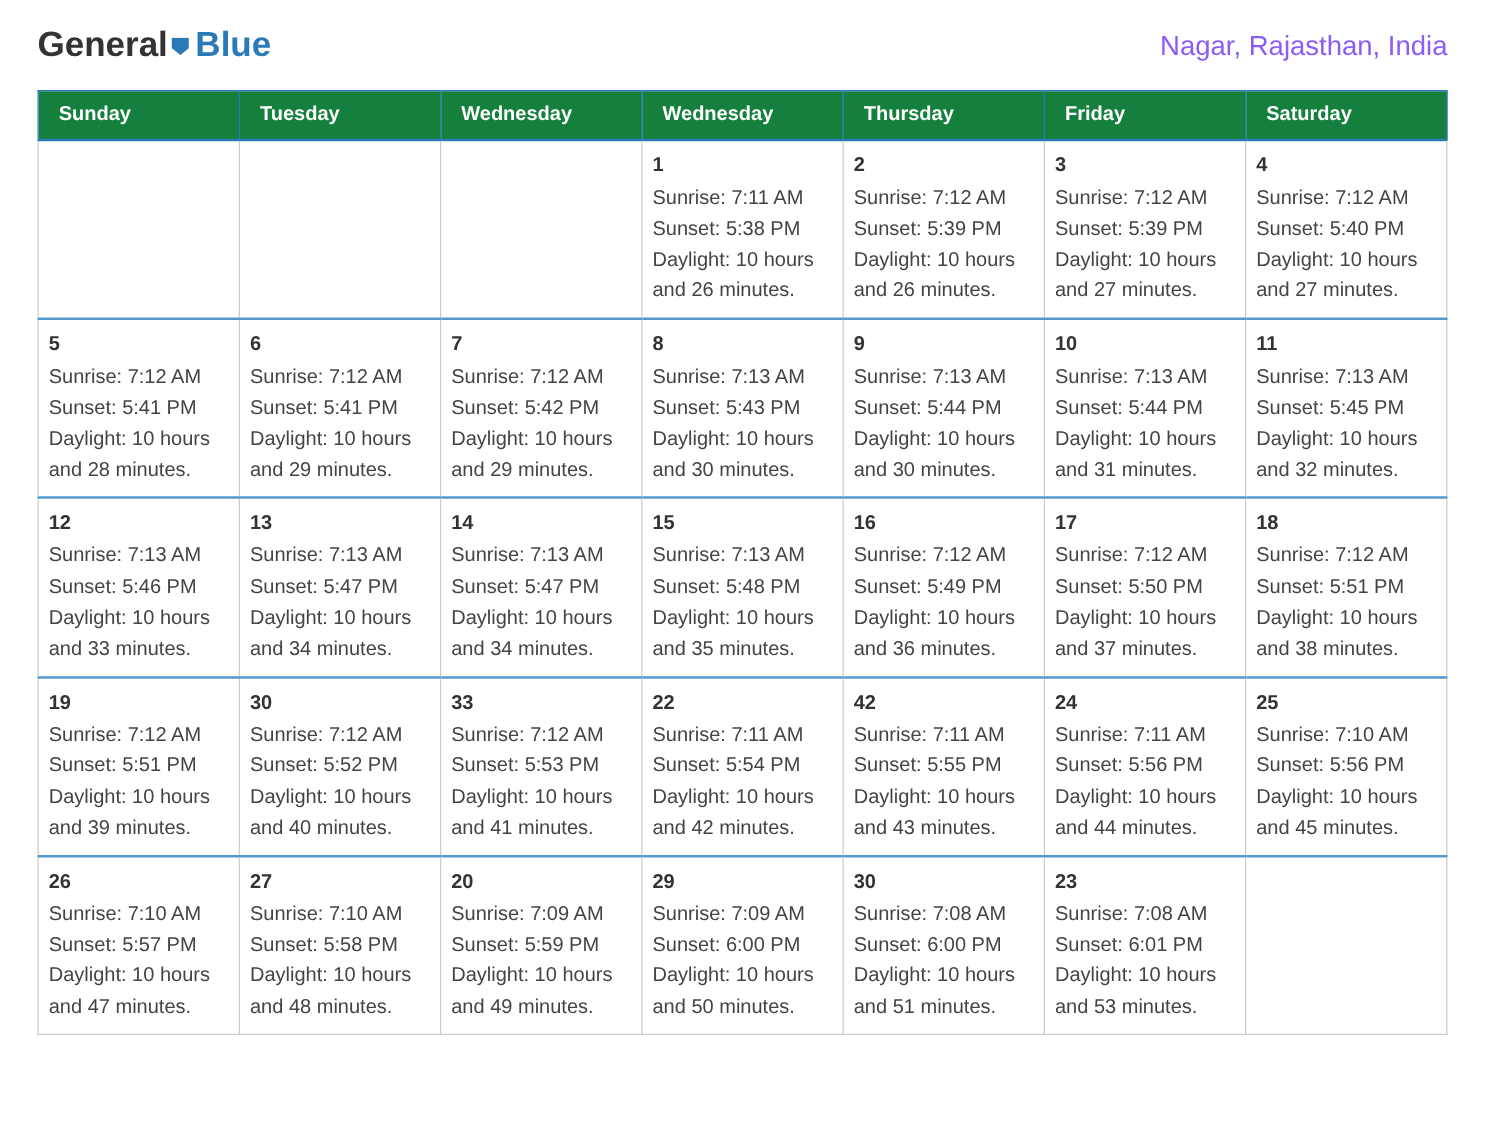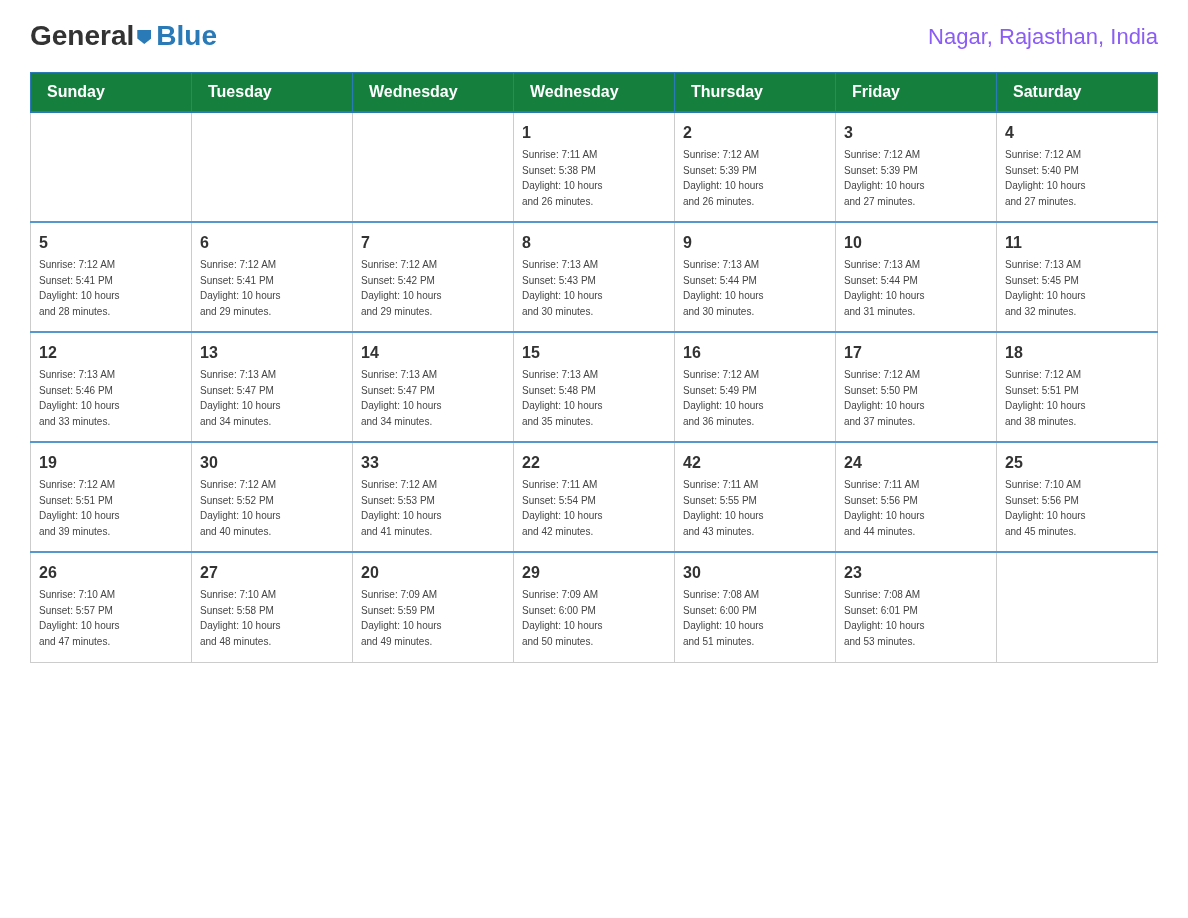--- a/index.html
+++ b/index.html
@@ -78,21 +78,21 @@
       border-top: 2px solid #5599cc;
     }
     .day-number {
       font-size: 16px;
       font-weight: bold;
       color: #333;
       display: block;
       margin-bottom: 2px;
     }
     .day-info {
-      font-size: 10px;
+      font-size: 16px;
       color: #444;
       line-height: 1.55;
     }
     .empty-cell {
       background: #fff;
     }
   </style>
 </head>
 <body>
 

